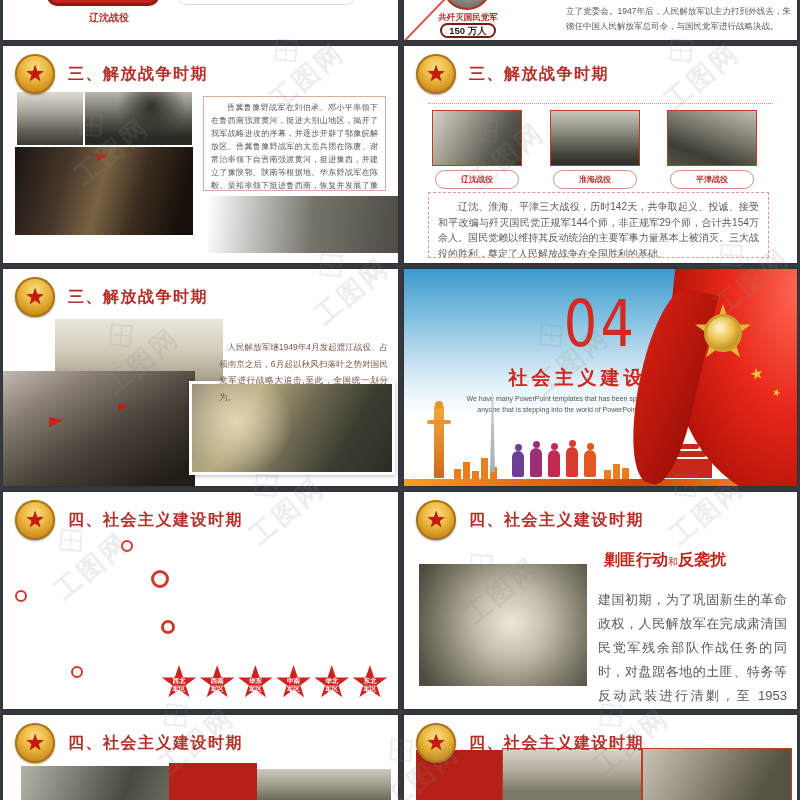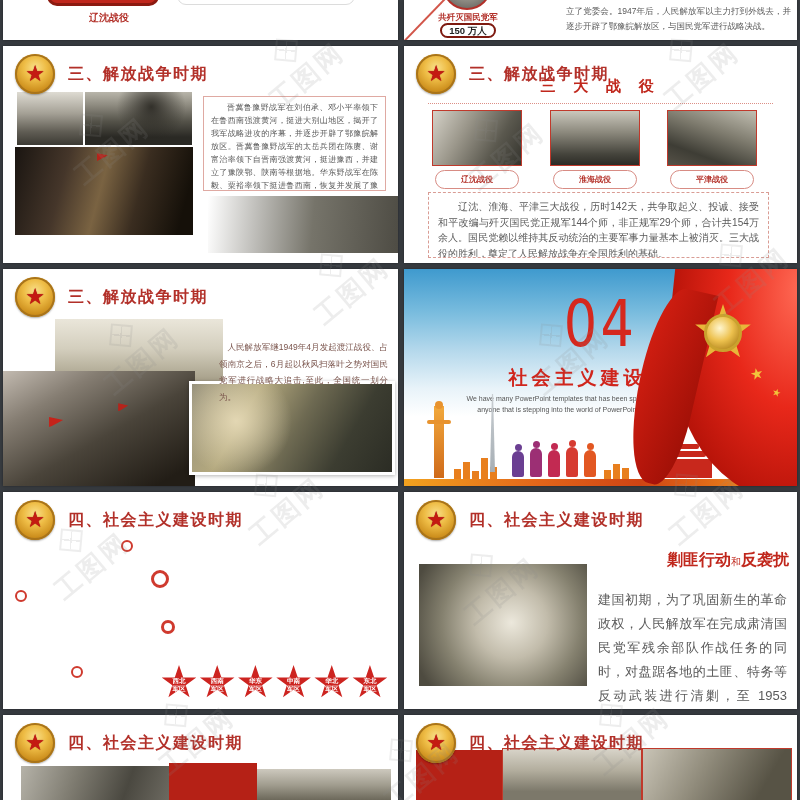--- a/index.html
+++ b/index.html
@@ -32,21 +32,21 @@
     <div style="position:absolute;left:44px;top:-32px;width:112px;height:38px;background:#c0271c;border:3px solid #8c1a10;border-radius:10px"></div>
     <div style="position:absolute;left:58px;top:11px;width:96px;text-align:center;font-size:10px;font-weight:bold;color:#b23029;font-family:'Liberation Serif','DejaVu Serif',serif">辽沈战役</div>
     <div style="position:absolute;left:174px;top:-26px;width:178px;height:31px;border:1px solid #dcdcdc;border-radius:9px"></div>
   </div>
 
   <div class="slide">
     <div style="position:absolute;left:-2px;top:42px;width:64px;height:2px;background:#d2564a;transform:rotate(-46deg);transform-origin:left top"></div>
     <div style="position:absolute;left:38px;top:-40px;width:50px;height:50px;border-radius:50%;border:2px solid #b23029;background:radial-gradient(circle at 50% 40%,#cfccc4,#8f8c84 55%,#55534e)"></div>
     <div style="position:absolute;left:24px;top:12px;width:80px;text-align:center;font-size:8.5px;font-weight:bold;color:#b23029">共歼灭国民党军</div>
     <div style="position:absolute;left:36px;top:23px;width:56px;height:15px;border:2px solid #7e1a10;border-radius:9px;font-size:9.5px;font-weight:bold;color:#222;text-align:center;line-height:11px;background:#fff">150 万人</div>
-    <div class="jtxt" style="position:absolute;left:162px;top:4px;right:6px;font-size:8.5px;line-height:1.8">立了党委会。1947年后，人民解放军以主力打到外线去，并逐步开辟了鄂豫皖解放区，与国民党军进行战略决战。</div>
+    <div class="jtxt" style="position:absolute;left:162px;top:4px;right:6px;font-size:8.5px;line-height:1.8">立了党委会。1947年后，人民解放军以主力打到外线去，朱德任中国人民解放军总司令，与国民党军进行战略决战。</div>
   </div>
 
   <div class="slide">
     <div class="hdr">
       <div class="emblem">
           <span class="st">★</span>
         </div>
       <div class="stitle">三、解放战争时期</div>
     </div>
     <div style="position:absolute;left:14px;top:46px;width:66px;height:53px;background:linear-gradient(180deg,#dedbd2 0%,#a5a196 40%,#605d54 75%,#3c3a34 100%)"></div>
@@ -60,21 +60,20 @@
     <div style="position:absolute;left:205px;top:150px;right:0;height:57px;background:linear-gradient(95deg,rgba(130,128,120,0) 0%,rgba(130,128,120,.5) 25%,#76746a 55%,#4e4c44 100%)"></div>
   </div>
 
   <div class="slide">
     <div class="hdr">
       <div class="emblem">
           <span class="st">★</span>
         </div>
       <div class="stitle">三、解放战争时期</div>
     </div>
-    <div style="position:absolute;top:31px;left:0;right:0;text-align:center;font-family:'Liberation Serif','DejaVu Serif',serif;font-size:15px;font-weight:bold;color:#c0271c;letter-spacing:7px">三 大 战 役</div>
     <div style="position:absolute;top:57px;left:24px;right:24px;border-top:1px dotted #dc8f86"></div>
     <div style="position:absolute;left:28px;top:64px;width:90px;height:56px;border:1.5px solid #c0392b;background:linear-gradient(120deg,#d5d2c8 0%,#9b978b 35%,#5a584e 70%,#35342e 100%)"></div>
     <div style="position:absolute;left:146px;top:64px;width:90px;height:56px;border:1.5px solid #c0392b;background:linear-gradient(180deg,#cac7bc 0%,#8b887c 40%,#45443c 80%,#2c2b26 100%)"></div>
     <div style="position:absolute;left:263px;top:64px;width:90px;height:56px;border:1.5px solid #c0392b;background:linear-gradient(200deg,#c2bfb2 0%,#7e7b6e 40%,#3e3d35 75%,#565248 100%)"></div>
     <div class="pill" style="left:31px;top:124px;width:84px">辽沈战役</div>
     <div class="pill" style="left:149px;top:124px;width:84px">淮海战役</div>
     <div class="pill" style="left:266px;top:124px;width:84px">平津战役</div>
     <div style="position:absolute;left:24px;top:146px;right:28px;bottom:5px;border:1px dashed #d99c94;padding:6px 9px;overflow:hidden">
       <div class="jtxt" style="font-size:10px;line-height:1.55;text-indent:2em">辽沈、淮海、平津三大战役，历时142天，共争取起义、投诚、接受和平改编与歼灭国民党正规军144个师，非正规军29个师，合计共154万余人。国民党赖以维持其反动统治的主要军事力量基本上被消灭。三大战役的胜利，奠定了人民解放战争在全国胜利的基础。</div>
     </div>
@@ -187,21 +186,21 @@
   </div>
 
   <div class="slide">
     <div class="hdr">
       <div class="emblem">
           <span class="st">★</span>
         </div>
       <div class="stitle">四、社会主义建设时期</div>
     </div>
     <div style="position:absolute;left:15px;top:72px;width:168px;height:122px;background:radial-gradient(circle at 55% 48%,#ece8dc 0%,#c2bcab 32%,#85816f 62%,#4e4b40 92%)"></div>
-    <div style="position:absolute;left:200px;right:8px;top:58px;text-align:right;font-family:Liberation Mono, monospace;color:#c0271c;white-space:nowrap">
+    <div style="position:absolute;left:200px;right:8px;top:58px;text-align:left;font-family:Liberation Mono, monospace;color:#c0271c;white-space:nowrap">
       <span style="font-size:16px;font-weight:bold">剿匪行动</span><span style="font-size:10px">和</span><span style="font-size:16px;font-weight:bold">反袭扰</span>
     </div>
     <div class="jtxt" style="position:absolute;left:194px;right:10px;top:96px;font-size:13px;line-height:1.85">建国初期，为了巩固新生的革命政权，人民解放军在完成肃清国民党军残余部队作战任务的同时，对盘踞各地的土匪、特务等反动武装进行清剿，至 1953 年，共歼灭土匪、特务武装 240余万人。在此期间，还对袭扰海防、空防和边防的国民党海军、空军和武装特务给予了沉重打击。</div>
   </div>
 
   <div class="slide">
     <div class="hdr">
       <div class="emblem">
           <span class="st">★</span>
         </div>

